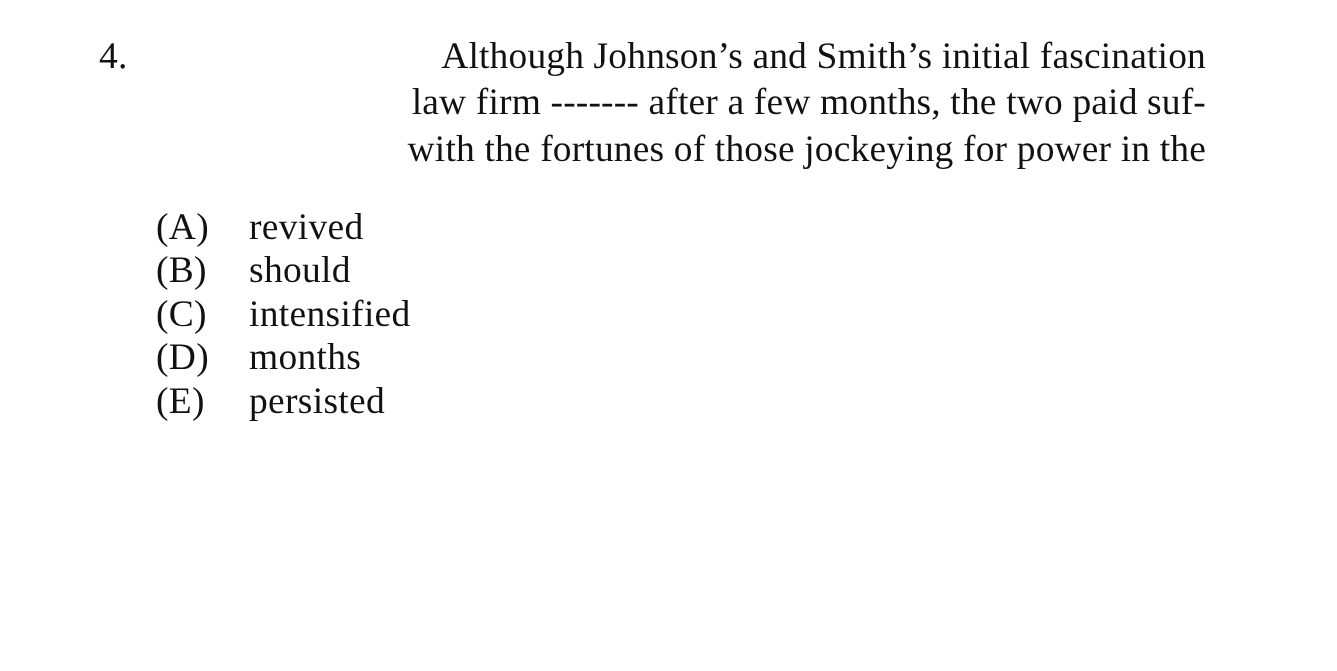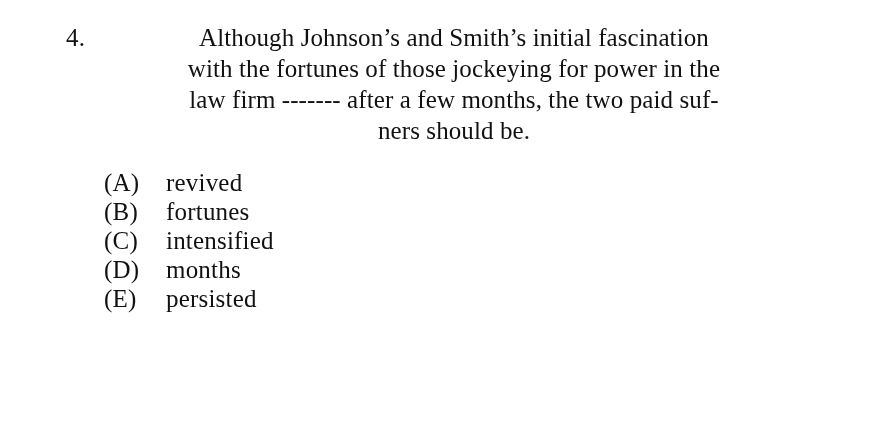--- a/index.html
+++ b/index.html
@@ -30,21 +30,21 @@
     width: 38px;
     font-size: 25px;
     line-height: 31px;
     text-align: left;
     letter-spacing: 0.2px;
   }
   .q-stem {
     flex: 1 1 auto;
     font-size: 25px;
     line-height: 31px;
-    text-align: center;
+    text-align: right;
     letter-spacing: 0.1px;
     max-width: 700px;
   }
   .choices {
     margin-top: 22px;
     padding-left: 38px;
   }
   .choice {
     display: flex;
     align-items: baseline;
@@ -62,34 +62,33 @@
 </style>
 </head>
 <body>
 
 <div class="page">
 
   <div class="question">
     <div class="q-number">4.</div>
     <div class="q-stem">
       <div>Although Johnson’s and Smith’s initial fascination</div>
+      <div>law firm ------- after a few months, the two paid suf-</div>
       <div>with the fortunes of those jockeying for power in the</div>
-      <div>law firm ------- after a few months, the two paid suf-</div>
-      <div>ners should be.</div>
     </div>
   </div>
 
   <div class="choices">
     <div class="choice">
       <span class="choice-letter">(A)</span>
       <span class="choice-text">revived</span>
     </div>
     <div class="choice">
       <span class="choice-letter">(B)</span>
-      <span class="choice-text">fortunes</span>
+      <span class="choice-text">should</span>
     </div>
     <div class="choice">
       <span class="choice-letter">(C)</span>
       <span class="choice-text">intensified</span>
     </div>
     <div class="choice">
       <span class="choice-letter">(D)</span>
       <span class="choice-text">months</span>
     </div>
     <div class="choice">

